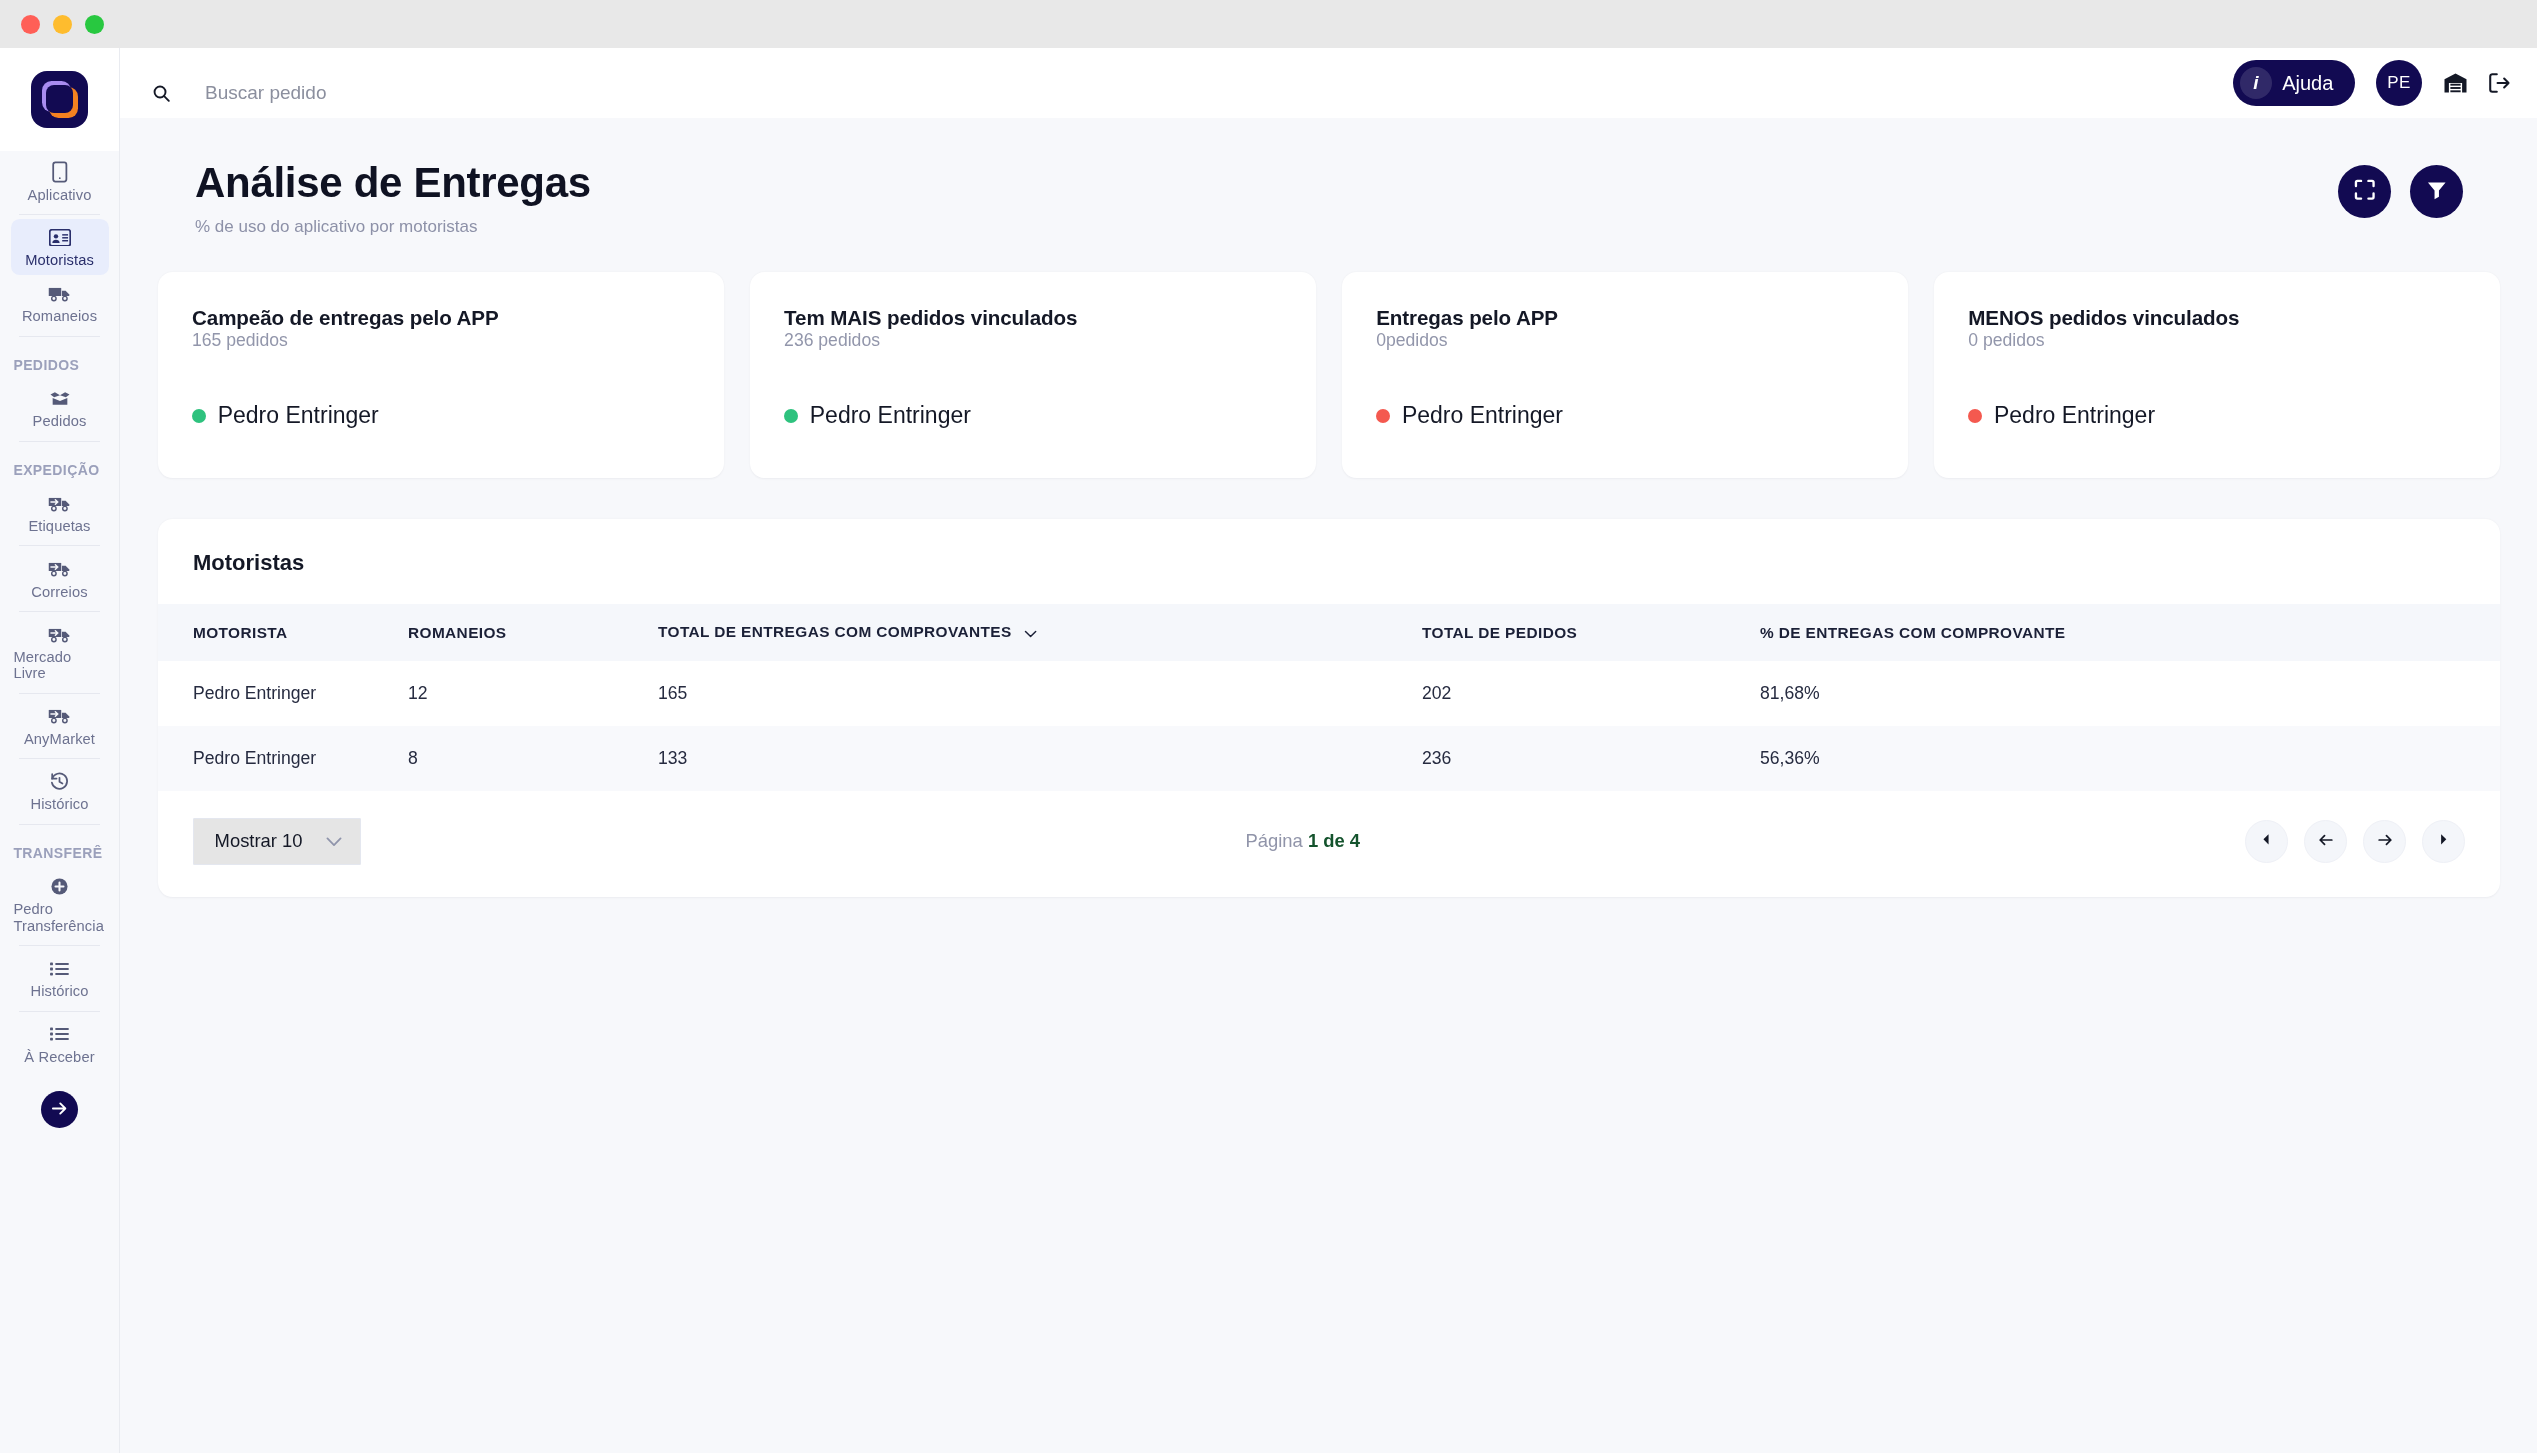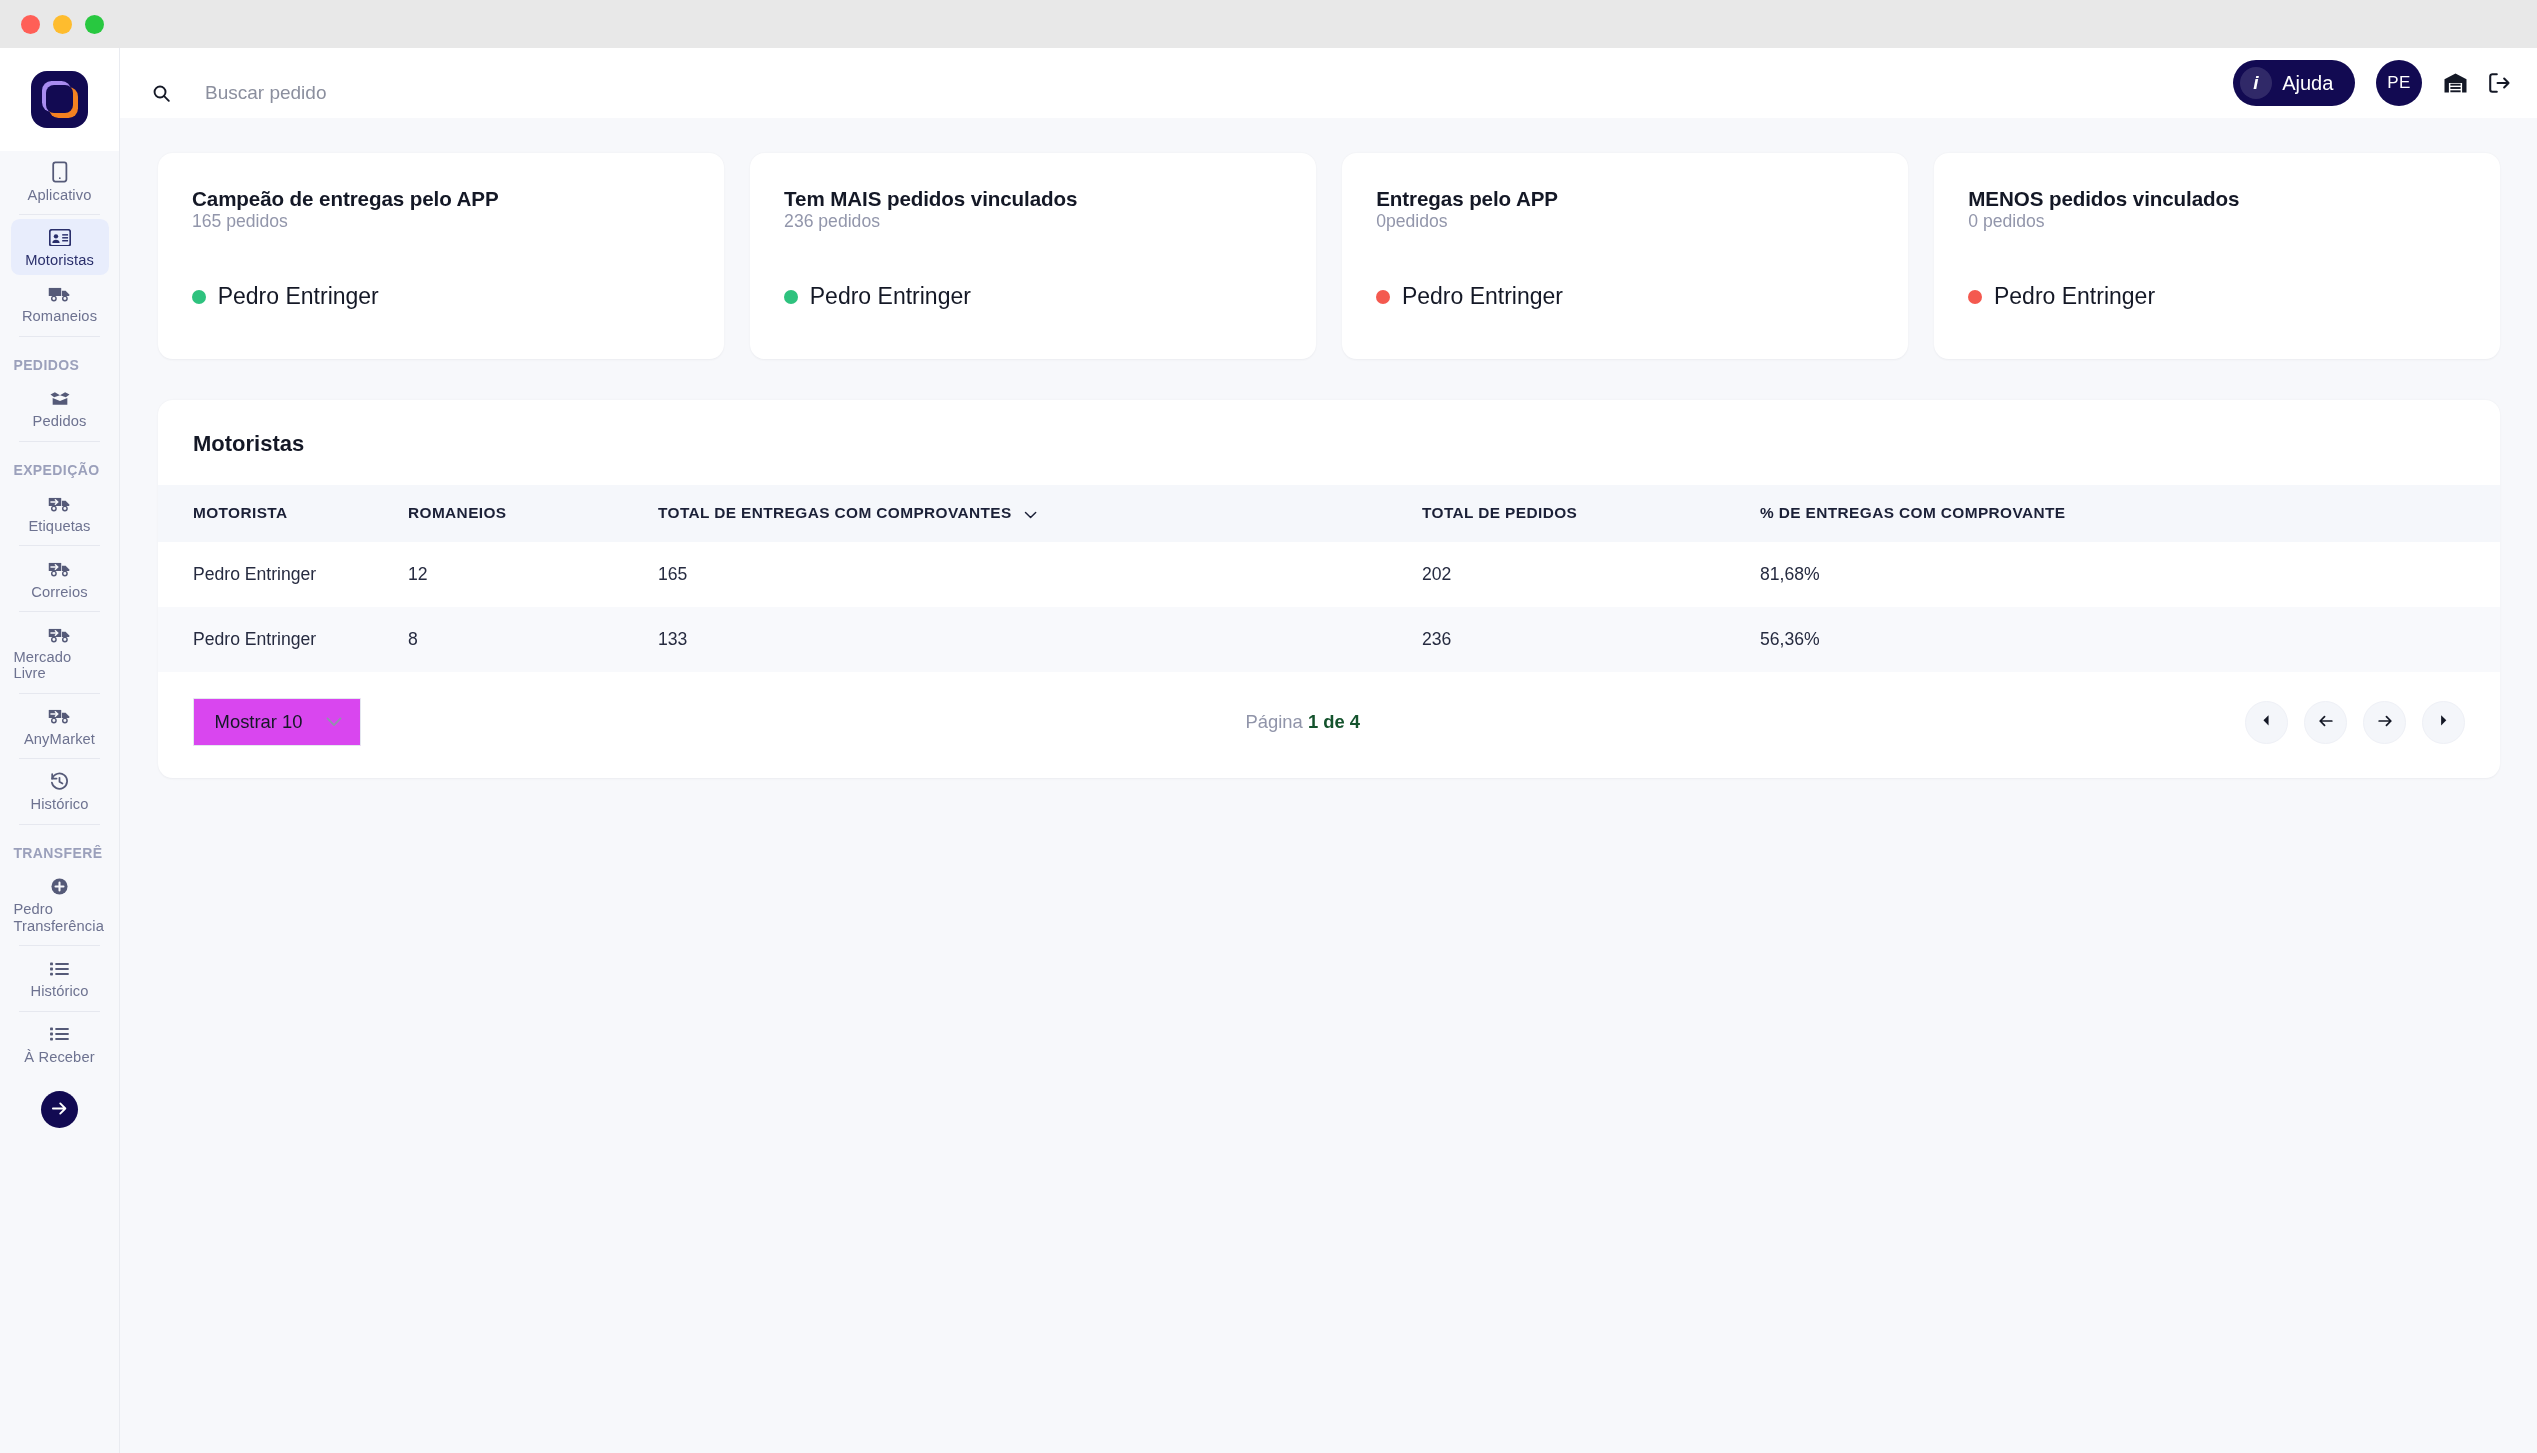--- a/index.html
+++ b/index.html
@@ -202,21 +202,21 @@
   .col-romaneios { width: 250px; }
   .col-entregas  { width: 764px; }
   .col-pedidos   { width: 338px; }
 
   .pager {
     display: flex; align-items: center; justify-content: space-between;
     padding: 26.4px 35px 32px;
   }
   .show-select {
     display: flex; align-items: center; gap: 23.5px;
-    background: #d946ef; border: 0.7px solid #e4e7ef;
+    background: #e5e5e5; border: 0.7px solid #e4e7ef;
     border-radius: 1px; padding: 11.7px 17.6px 11.7px 20.6px;
     cursor: pointer; font-size: 18.4px; color: #141826;
   }
   .show-select .chev { color: #8f94ab; display:flex; }
   .page-indicator { font-size: 18.4px; color: #9094a9; }
   .page-indicator b { color: #14532d; font-weight: 700; }
   .pager-btns { display: flex; gap: 16px; }
   .pager-btn {
     width: 43px; height: 43px; border-radius: 50%;
     background: #f4f6fa; border: 0.7px solid #eef0f6;
@@ -458,20 +458,42 @@
           <svg width="23.5" height="22" viewBox="0 0 32 30" fill="none" stroke="currentColor" stroke-width="2.8" stroke-linecap="round" stroke-linejoin="round">
             <path d="M12 3H6a3 3 0 0 0-3 3v18a3 3 0 0 0 3 3h6"></path>
             <path d="M13 15h15M22 9l6 6-6 6"></path>
           </svg>
         </span>
       </div>
     </header>
 
     <main class="content">
 
+      <div class="page-head">
+        <div>
+          <h1 class="page-title">Análise de Entregas</h1>
+          <div class="page-sub">% de uso do aplicativo por motoristas</div>
+        </div>
+        <div class="head-actions">
+          <button class="round-action">
+            <span>
+              <svg width="23.5" height="23.5" viewBox="0 0 32 32" fill="none" stroke="currentColor" stroke-width="3.2" stroke-linecap="round" stroke-linejoin="round">
+                <path d="M4 11V6a2 2 0 0 1 2-2h5M21 4h5a2 2 0 0 1 2 2v5M28 21v5a2 2 0 0 1-2 2h-5M11 28H6a2 2 0 0 1-2-2v-5"></path>
+              </svg>
+            </span>
+          </button>
+          <button class="round-action">
+            <span>
+              <svg width="23.5" height="23.5" viewBox="0 0 32 32" fill="currentColor">
+                <path d="M4 6h24L19 17v8.5l-6 3.5V17z"></path>
+              </svg>
+            </span>
+          </button>
+        </div>
+      </div>
 
       <section class="kpi-row">
 
         <div class="kpi-card">
           <div class="kpi-title">Campeão de entregas pelo APP</div>
           <div class="kpi-sub">165 pedidos</div>
           <div class="kpi-person">
             <span class="kpi-dot" style="background:#2ec27e"></span>
             <span class="kpi-name">Pedro Entringer</span>
           </div>

